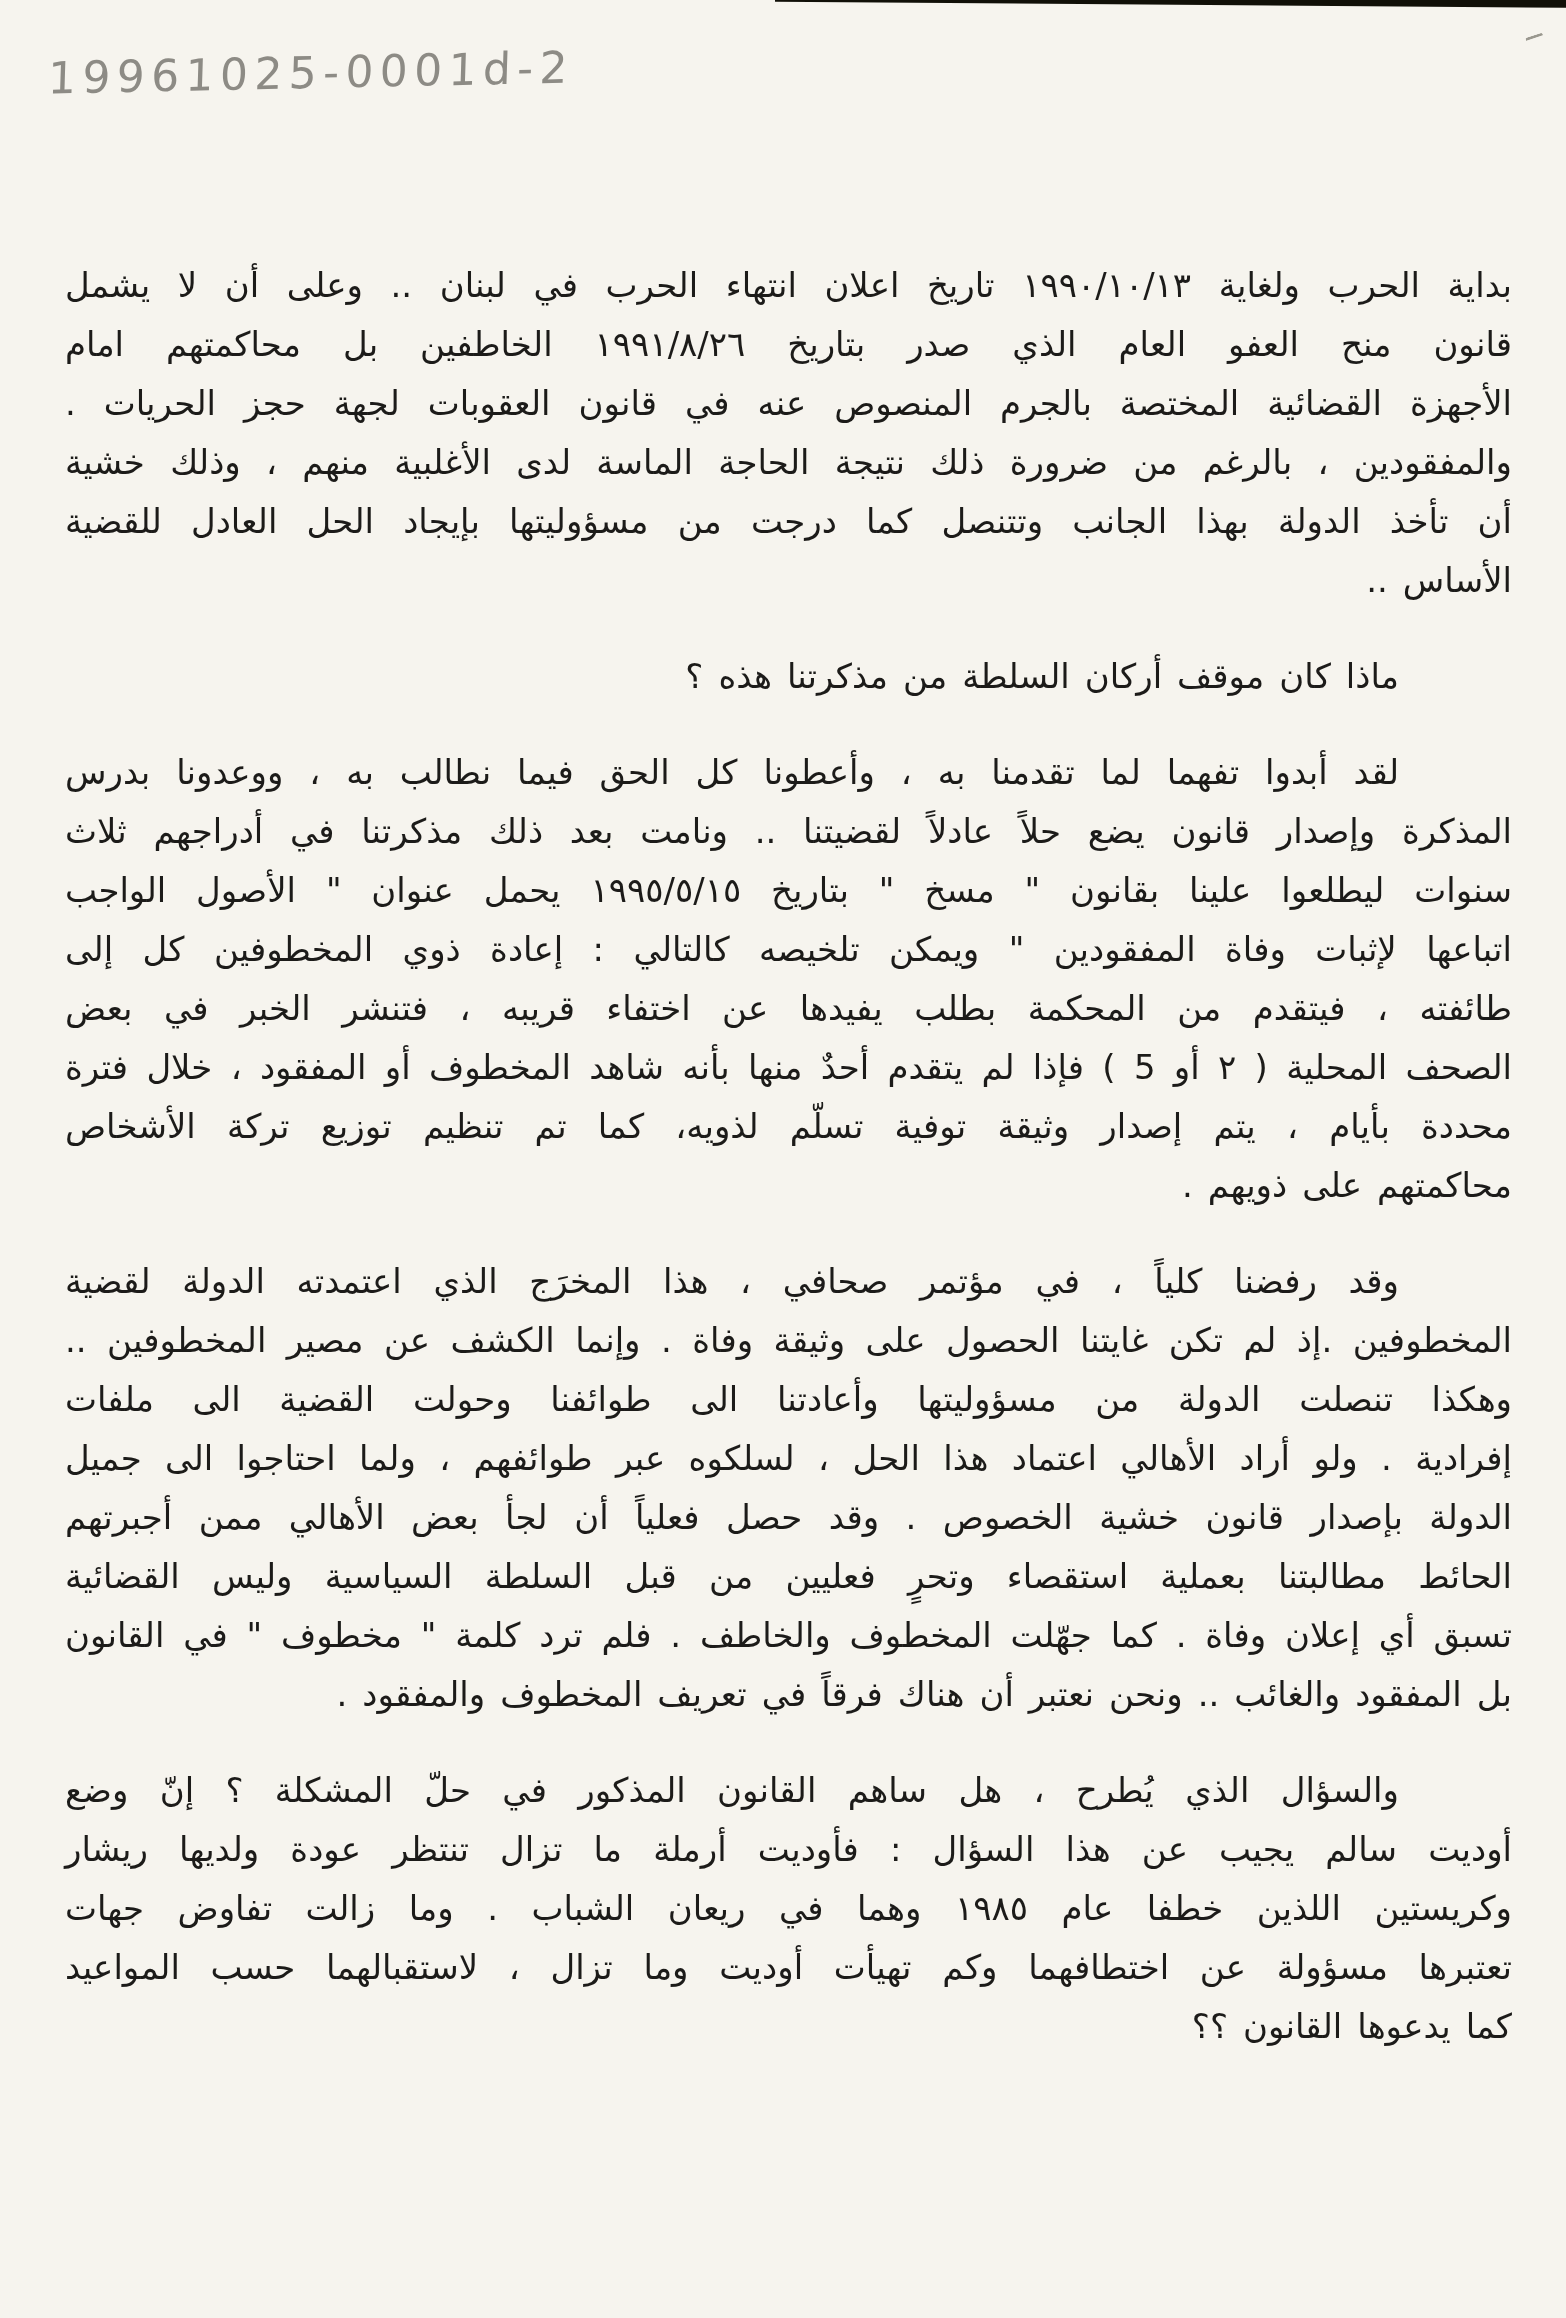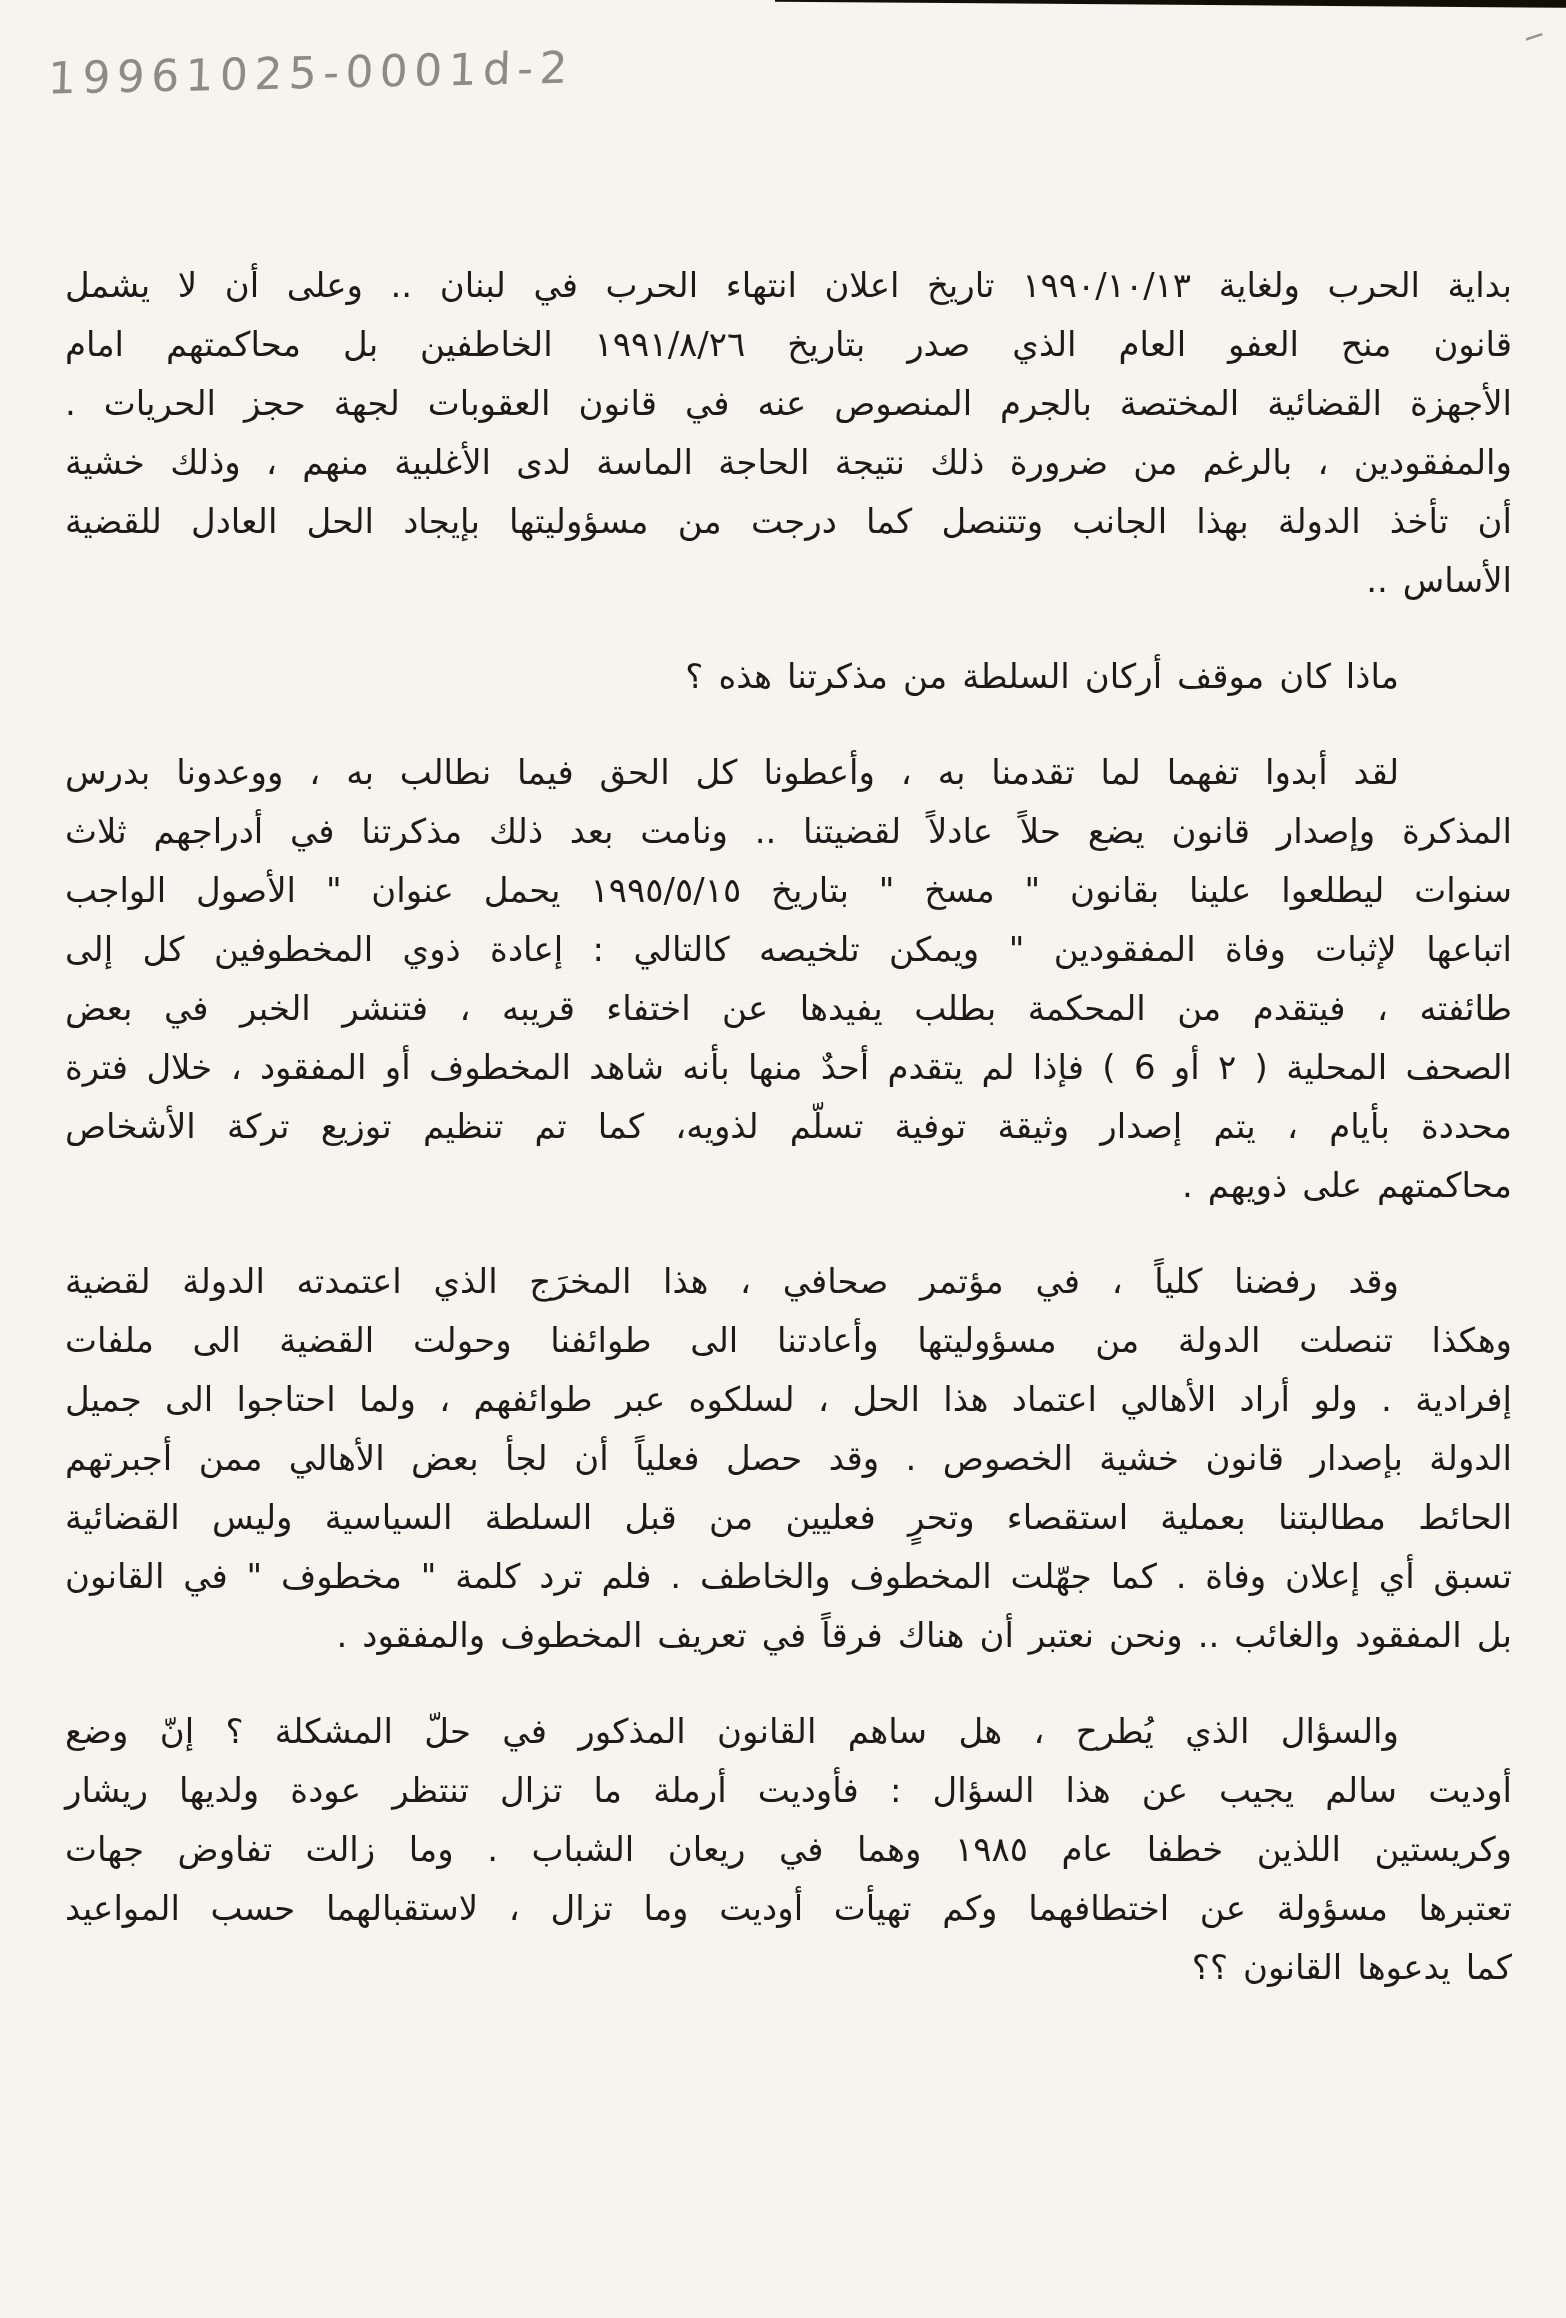--- a/index.html
+++ b/index.html
@@ -97,26 +97,27 @@
       </div>
       <div class="paragraph spaced indented">
         <div class="line last">ماذا كان موقف أركان السلطة من مذكرتنا هذه ؟</div>
       </div>
       <div class="paragraph spaced indented">
         <div class="line">لقد أبدوا تفهما لما تقدمنا به ، وأعطونا كل الحق فيما نطالب به ، ووعدونا بدرس</div>
         <div class="line">المذكرة وإصدار قانون يضع حلاً عادلاً لقضيتنا .. ونامت بعد ذلك  مذكرتنا في أدراجهم ثلاث</div>
         <div class="line">سنوات ليطلعوا علينا بقانون " مسخ " بتاريخ ١٩٩٥/٥/١٥ يحمل عنوان " الأصول الواجب</div>
         <div class="line">اتباعها لإثبات وفاة المفقودين " ويمكن تلخيصه كالتالي : إعادة ذوي المخطوفين كل إلى</div>
         <div class="line">طائفته ، فيتقدم من المحكمة بطلب يفيدها عن اختفاء قريبه ، فتنشر الخبر في بعض</div>
-        <div class="line">الصحف المحلية ( ٢ أو 6 ) فإذا لم يتقدم أحدٌ منها بأنه شاهد المخطوف أو المفقود ، خلال فترة</div>
+        <div class="line">الصحف المحلية ( ٢ أو 5 ) فإذا لم يتقدم أحدٌ منها بأنه شاهد المخطوف أو المفقود ، خلال فترة</div>
         <div class="line">محددة بأيام ، يتم إصدار وثيقة توفية تسلّم لذويه،  كما تم تنظيم توزيع تركة الأشخاص</div>
         <div class="line last">محاكمتهم على ذويهم .</div>
       </div>
       <div class="paragraph spaced indented">
         <div class="line">وقد رفضنا كلياً ، في مؤتمر صحافي ، هذا المخرَج الذي اعتمدته الدولة لقضية</div>
+        <div class="line">المخطوفين .إذ لم تكن غايتنا الحصول على وثيقة وفاة . وإنما الكشف عن مصير المخطوفين ..</div>
         <div class="line">وهكذا تنصلت الدولة من مسؤوليتها وأعادتنا الى طوائفنا وحولت القضية الى ملفات</div>
         <div class="line">إفرادية . ولو أراد الأهالي اعتماد هذا الحل ، لسلكوه عبر طوائفهم ، ولما احتاجوا الى جميل</div>
         <div class="line">الدولة بإصدار قانون خشية الخصوص . وقد حصل فعلياً أن لجأ بعض الأهالي ممن أجبرتهم</div>
         <div class="line">الحائط مطالبتنا بعملية استقصاء وتحرٍ فعليين من قبل السلطة السياسية وليس القضائية</div>
         <div class="line">تسبق أي إعلان وفاة . كما جهّلت المخطوف والخاطف . فلم ترد كلمة " مخطوف " في القانون</div>
         <div class="line last">بل المفقود والغائب .. ونحن نعتبر أن هناك فرقاً في تعريف المخطوف والمفقود .</div>
       </div>
       <div class="paragraph spaced indented">
         <div class="line">والسؤال الذي يُطرح ، هل ساهم القانون المذكور في حلّ المشكلة ؟  إنّ وضع</div>
         <div class="line">أوديت سالم يجيب عن هذا السؤال : فأوديت أرملة ما تزال تنتظر عودة ولديها ريشار</div>

